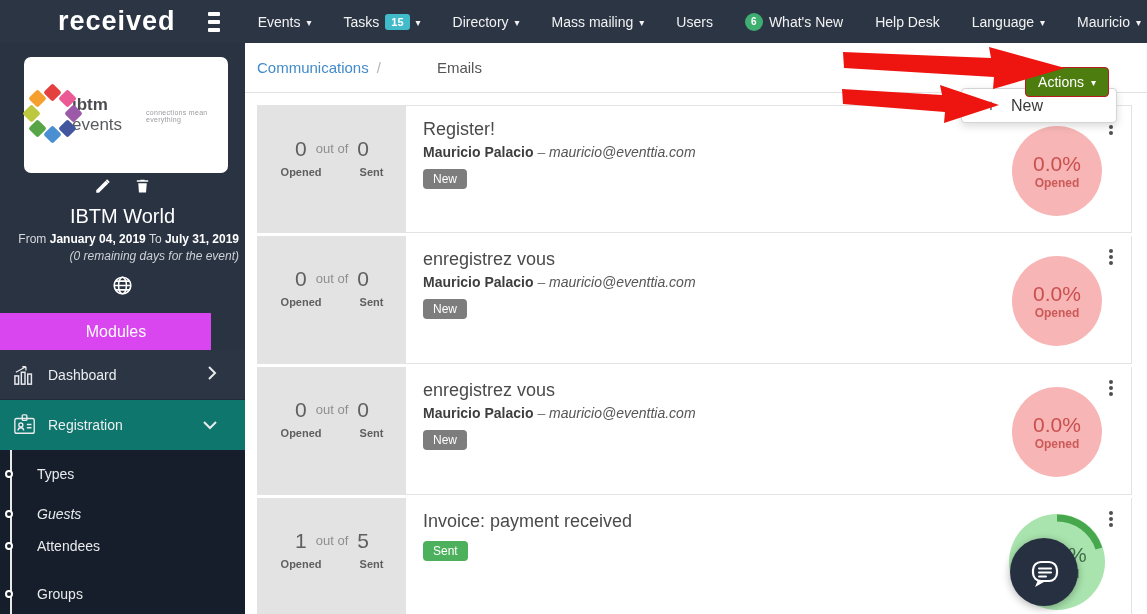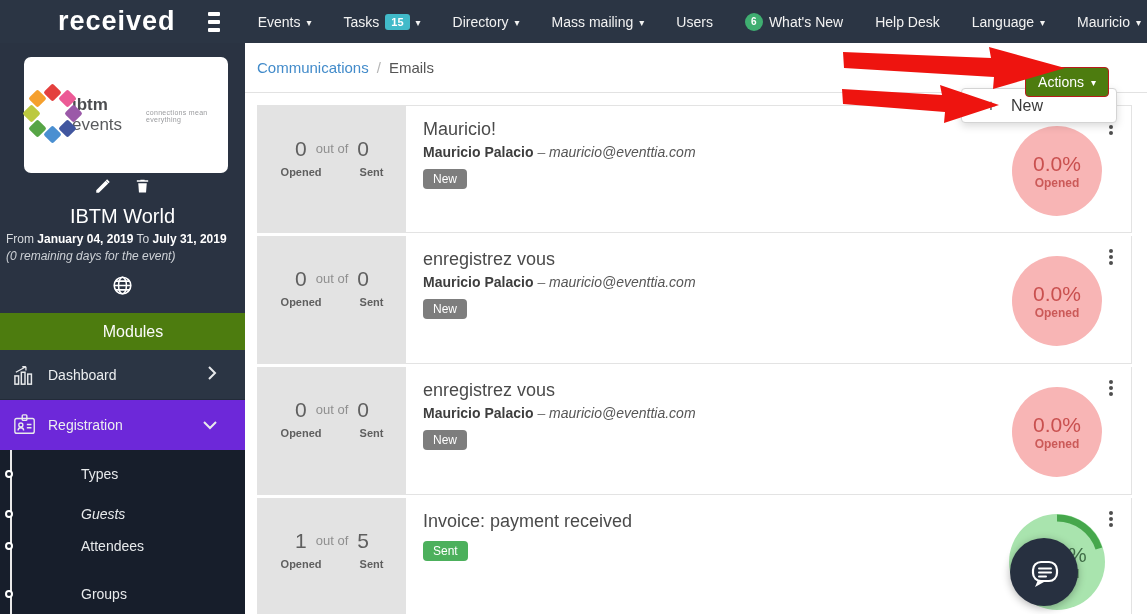--- a/index.html
+++ b/index.html
@@ -25,45 +25,45 @@
   .logo-card { position:absolute; left:24px; top:14px; width:204px; height:116px; background:#fff; border-radius:7px;
                display:flex; flex-direction:row; align-items:center; justify-content:center; }
   .pinwheel { position:relative; width:58px; height:56px; margin-bottom:2px; }
   .petal { position:absolute; width:13px; height:13px; border-radius:2px; }
   .logo-text { font-size:17px; color:#5a5b5e; }
   .logo-text b { font-weight:bold; color:#4c4d50; }
   .logo-tagline { font-size:7px; color:#9a9b9e; margin-top:2px; letter-spacing:.3px; }
   .event-icons { position:absolute; top:134px; left:0; width:245px; display:flex; justify-content:center; gap:22px; }
   .event-icons svg { cursor:pointer; }
   .event-name { position:absolute; top:162px; left:0; width:245px; text-align:center; font-size:20px; color:#fff; }
-  .event-dates { position:absolute; top:188px; left:6px; width:233px; text-align:left; font-size:12px; color:#d7dade; line-height:1.45; }
+  .event-dates { position:absolute; top:188px; left:6px; width:233px; text-align:right; font-size:12px; color:#d7dade; line-height:1.45; }
   .event-dates b { color:#fff; }
   .event-dates i { color:#cdd1d6; }
   .globe-wrap { position:absolute; top:232px; left:0; width:245px; display:flex; justify-content:center; }
-  .modules-bar { position:absolute; top:270px; left:0; width:245px; height:37px; background:#4d7c0f;
+  .modules-bar { position:absolute; top:270px; left:0; width:211px; height:37px; background:#d946ef;
                  display:flex; align-items:center; justify-content:center; font-size:16px; color:#fbfbfb;padding-left:21px; }
   .mod-row { position:absolute; left:0; width:245px; height:50px; display:flex; align-items:center; cursor:pointer; }
   .mod-dashboard { top:307px; background:#2b3544; border-bottom:1px solid #222b38; }
-  .mod-registration { top:357px; background:#6d28d9; }
+  .mod-registration { top:357px; background:#0f766e; }
   .mod-icon { width:30px; margin-left:10px; display:flex; justify-content:center; }
   .mod-label { font-size:14px; color:#eceef0; margin-left:8px; }
   .mod-chevron { margin-left:auto; margin-right:28px; }
   .subnav { position:absolute; top:407px; left:0; width:245px; height:164px; background:#171e2b; }
   .subnav .tl-line { position:absolute; left:10px; top:0; width:2px; height:220px; background:#e9e9e9; }
-  .sub-item { position:absolute; left:0; width:245px; height:24px; display:flex; align-items:center; cursor:pointer;padding-left:44px; }
+  .sub-item { position:absolute; left:0; width:245px; height:24px; display:flex; align-items:center; cursor:pointer; }
   .sub-dot { position:absolute; left:5px; width:8px; height:8px; border:2px solid #fff; border-radius:50%; background:#171e2b; }
   .sub-label { margin-left:37px; font-size:14px; color:#e8eaec; }
 
   
   .main { position:absolute; left:245px; top:43px; width:879px; height:571px; background:#fff;text-decoration:underline; }
   .crumb-bar { position:absolute; left:0; top:0; width:902px; height:50px; border-bottom:1px solid #e2e2e2;
                display:flex; align-items:center; padding-left:12px; font-size:15px; }
   .crumb-link { color:#428bca; cursor:pointer; }
   .crumb-sep { color:#b5b5b5; margin:0 8px; }
-  .crumb-current { color:#555; }
+  .crumb-current { color:#555;margin-left:48px; }
   .actions-btn { position:absolute; top:10px; right:15px; height:30px; background:#4d7c0f; border:1px solid #b91c1c;
                  border-radius:4px; color:#fff; font-size:14px; padding:0 12px; display:flex; align-items:center; gap:7px;
                  cursor:pointer; z-index:45;margin-top:14px; }
   .dropdown { position:absolute; top:45px; right:7px; width:156px; height:35px; background:#fff;
               border:1px solid #d4d4d4; border-radius:4px; box-shadow:0 3px 8px rgba(0,0,0,.15); z-index:44;
               display:flex; align-items:center; }
   .dropdown-item { display:flex; align-items:center; gap:15px; padding-left:24px; font-size:16px; color:#3a3a3a;
                    width:100%; height:100%; cursor:pointer; }
   .dd-plus { font-size:17px; color:#444; }
 
@@ -291,21 +291,21 @@
             <div class="stat-col">
                 <span class="stat-num">0</span>
               </div>
           </div>
           <div class="stats-line" style="gap:38px;">
             <span class="stat-label">Opened</span>
             <span class="stat-label">Sent</span>
           </div>
         </div>
         <div class="row-content">
-          <div class="email-title">Mauricio!</div>
+          <div class="email-title">Register!</div>
           <div class="email-author">
             <b>Mauricio Palacio</b> <span class="dash">–</span> <i>mauricio@eventtia.com</i>
           </div>
           <span class="status-badge status-gray">New</span>
           <div class="kebab">
               <i></i>
               <i></i>
               <i></i>
             </div>
           <div class="pct-circle pct-pink">

